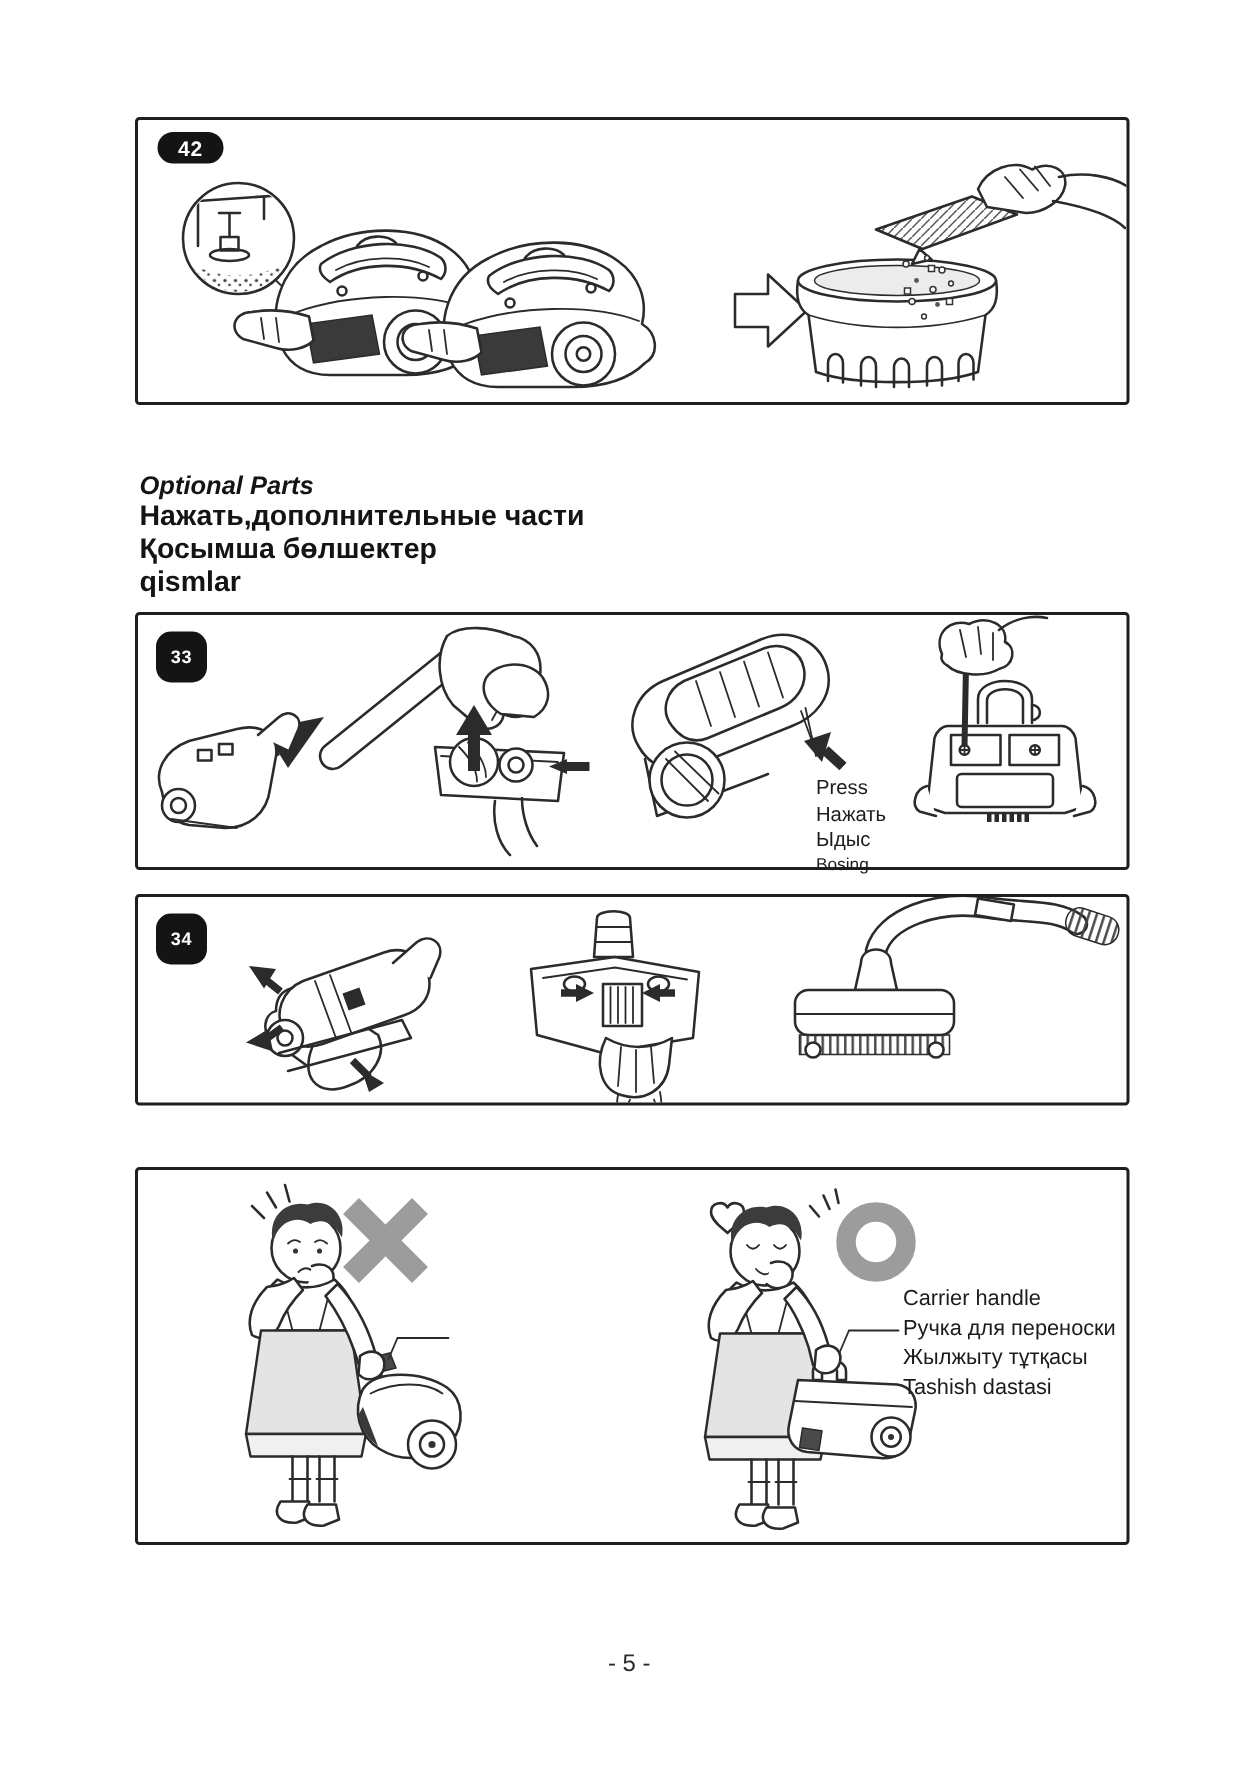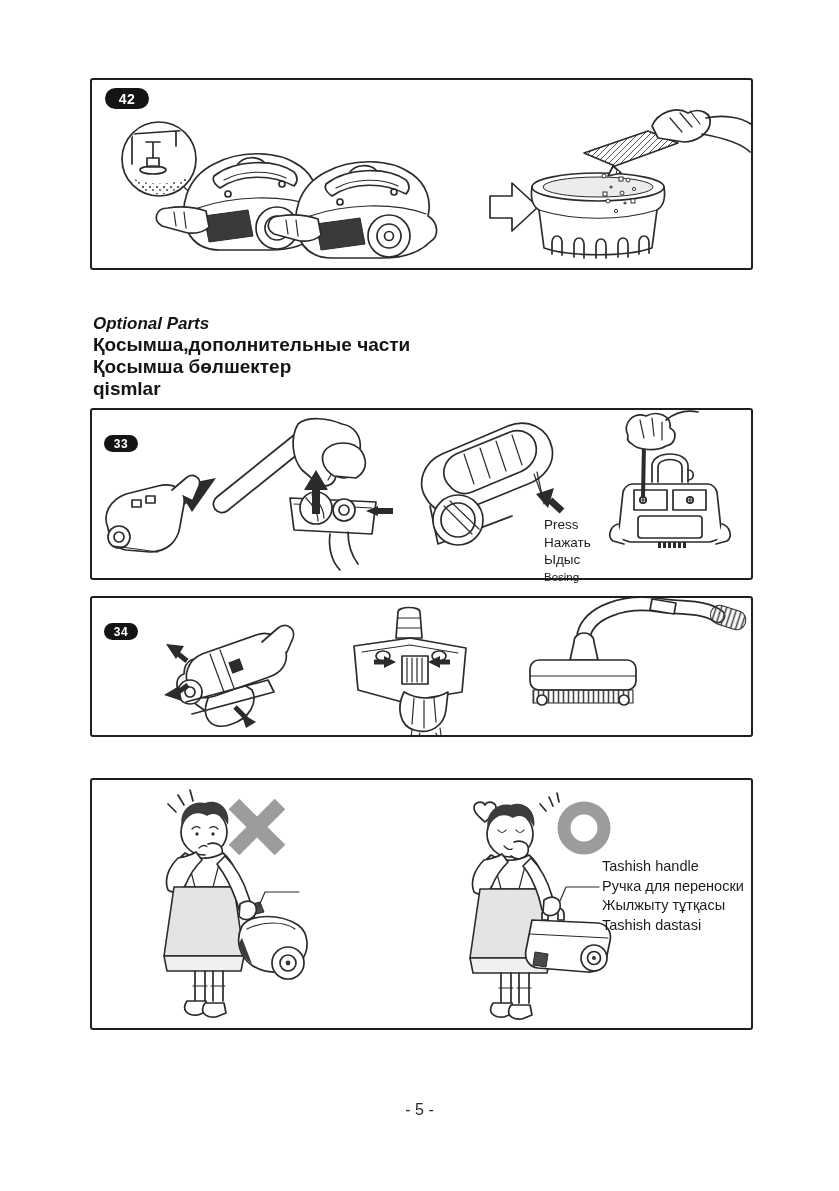--- a/index.html
+++ b/index.html
@@ -17,21 +17,21 @@
   .p33 { top:408px; height:172px; }
   .p34 { top:596px; height:141px; }
   .ph  { top:778px; height:252px; }
 
   .badge {
     position:absolute; background:#141414; color:#ffffff; z-index:3;
     display:flex; align-items:center; justify-content:center;
     font-weight:bold; letter-spacing:0.5px;
   }
   .badge-lg { left:13px; top:8px; width:44px; height:21px; border-radius:12px; font-size:14px; }
-  .badge-sm { left:12px; top:25px; width:34px; height:17px; border-radius:10px; font-size:12px; }
+  .badge-sm { left:12px; top:11px; width:34px; height:34px; border-radius:10px; font-size:12px; }
 
   .heading { position:absolute; left:93px; top:313px; font-weight:bold; color:#141414; }
   .h-en { font-size:17px; line-height:21px;font-style:italic; }
   .h-l  { font-size:19px; line-height:22px; }
   .h-uz { }
 
   .press-block { position:absolute; left:452px; top:106px; line-height:17.5px; z-index:2; }
   .press-line  { display:block; font-size:13.5px; }
   .press-small { font-size:11.5px; }
 
@@ -130,21 +130,21 @@
         <circle cx="524" cy="131" r="1.6" class="dust"></circle>
         <rect x="527" y="97" width="4" height="4" class="dust"></rect>
           <rect x="539" y="119" width="4" height="4" class="dust"></rect>
           <rect x="511" y="112" width="4" height="4" class="dust"></rect>
       </g>
     </svg>
   </section>
 
   <div class="heading">
     <div class="h-en">Optional Parts</div>
-    <div class="h-l">Қосымша,дополнительные части</div>
+    <div class="h-l">Нажать,дополнительные части</div>
     <div class="h-l">Қосымша бөлшектер</div>
     <div class="h-l h-uz">qismlar</div>
   </div>
 
   <section class="panel p33">
     <span class="badge badge-sm">33</span>
     <svg width="659" height="168" viewBox="0 0 659 168">
 
       <g>
         <line x1="130" y1="94" x2="212" y2="28" stroke="#2b2b2b" stroke-width="19" stroke-linecap="round"></line>
@@ -354,21 +354,21 @@
           <circle cx="502" cy="178" r="6.5" class="ln"></circle>
           <circle cx="502" cy="178" r="2" fill="#333"></circle>
         <path d="M452,120 C460,114 470,118 468,128 C466,136 456,138 451,132 Z" class="w"></path>
       </g>
 
       <circle cx="492" cy="48" r="20" fill="none" stroke="#9c9c9c" stroke-width="13"></circle>
       <polyline points="507,107 474,107 468,121" class="lnt"></polyline>
     </svg>
 
     <div class="carry-label lblR">
-      <span>Tashish handle</span>
+      <span>Carrier handle</span>
       <span>Ручка для переноски</span>
       <span>Жылжыту тұтқасы</span>
       <span>Tashish dastasi</span>
     </div>
   </section>
 
   <div class="pageno">- 5 -</div>
 </div>
 
 </body></html>

